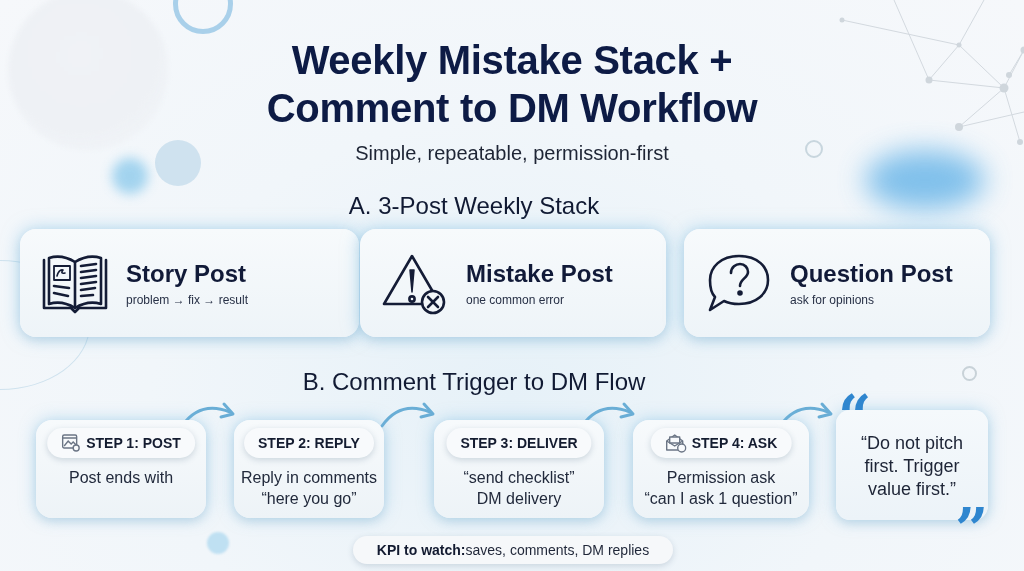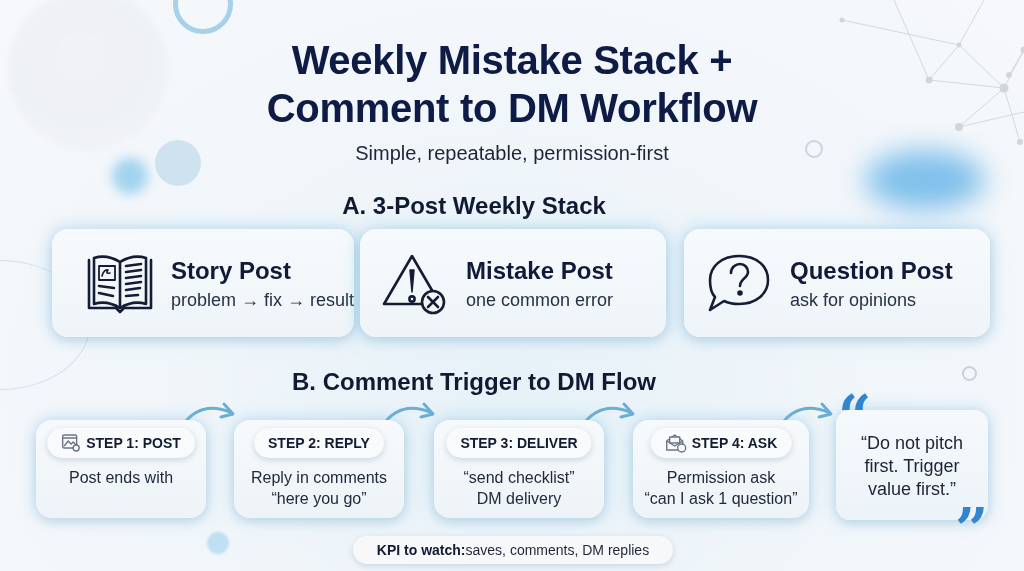--- a/index.html
+++ b/index.html
@@ -27,36 +27,36 @@
     .title {
       position: absolute; left: 0; top: 36px; width: 1024px; text-align: center;
       font-weight: 700; font-size: 40px; line-height: 48px; color: #0d1b45; letter-spacing: -0.3px;
     }
     .subtitle {
       position: absolute; left: 0; top: 142px; width: 1024px; text-align: center;
       font-size: 20px; color: #1e2535;
     }
     .section-h {
       position: absolute; left: 0; width: 948px; text-align: center;
-      font-weight: 700; font-size: 24px; color: #111a33;
+      font-weight: 400; font-size: 24px; color: #111a33;
     }
     .sec-a { top: 192px; }
     .sec-b { top: 368px; }
 
     .card {
       position: absolute; top: 229px; height: 108px;
       background: linear-gradient(180deg, #f7fafc 0%, #eef4f8 100%);
       border-radius: 16px;
       box-shadow: 0 0 18px rgba(120,190,230,.55), 0 4px 10px rgba(80,120,150,.15);
       display: flex; align-items: center; padding-left: 18px;
     }
     .card .icon { width: 74px; height: 66px; flex: 0 0 auto; }
     .card .txt { margin-left: 14px; }
     .card .ctitle { font-weight: 700; font-size: 24px; color: #111a38; line-height: 30px; }
-    .card .csub { font-size: 18px; color: #273046; margin-top: 4px; }
+    .card .csub { font-size: 12px; color: #273046; margin-top: 4px; }
 
     .step {
       position: absolute; top: 420px; height: 98px;
       background: linear-gradient(180deg, #f7fafc 0%, #edf3f7 100%);
       border-radius: 16px;
       box-shadow: 0 0 16px rgba(120,190,230,.5), 0 4px 8px rgba(80,120,150,.14);
       text-align: center;
     }
     .pill {
       position: absolute; top: 8px; left: 50%; transform: translateX(-50%);
@@ -129,21 +129,21 @@
 </svg>
 
 <div class="title">
   <div>Weekly Mistake Stack +</div>
   <div>Comment to DM Workflow</div>
 </div>
 <div class="subtitle">Simple, repeatable, permission-first</div>
 
 <div class="section-h sec-a">A. 3-Post Weekly Stack</div>
 
-<div class="card" style="left:52px;width:302px;justify-content:flex-end;">
+<div class="card" style="left:20px;width:339px;">
   <svg class="icon" viewBox="0 0 74 66" fill="none" stroke="#141c36" stroke-width="2.6" stroke-linejoin="round" stroke-linecap="round">
     <path d="M6 10 V58 H33 L37 62 L41 58 H68 V10"></path>
     <path d="M11 8 Q24 4 37 12 Q50 4 63 8 V54 Q50 50 37 58 Q24 50 11 54 Z"></path>
     <line x1="37" y1="12" x2="37" y2="58"></line>
     <path d="M16 16 H32 V30 H16 Z" stroke-width="1.8"></path>
     <path d="M19 26 Q21 19 25 20 Q22 24 27 23" stroke-width="1.6"></path>
     <line x1="16" y1="36" x2="31" y2="38"></line>
       <line x1="16" y1="43" x2="30" y2="46"></line>
     <line x1="43" y1="16" x2="58" y2="14"></line>
       <line x1="43" y1="22" x2="58" y2="20"></line>
@@ -212,21 +212,21 @@
       <path d="M3 13 L7 8 L10 11 L12 9 L15 12"></path>
       <circle cx="15" cy="15" r="3" fill="#f8fafc"></circle>
     </svg>
     <span>STEP 1: POST</span>
   </div>
   <div class="lines">
     <div class="line">Post ends with</div>
   </div>
 </div>
 
-<div class="step" style="left:234px;width:170px;">
+<div class="step" style="left:234px;width:150px;">
   <div class="pill">
     <span>STEP 2: REPLY</span>
   </div>
   <div class="lines">
     <div class="line">Reply in comments</div>
     <div class="line">“here you go”</div>
   </div>
 </div>
 
 <div class="step" style="left:434px;width:170px;">

